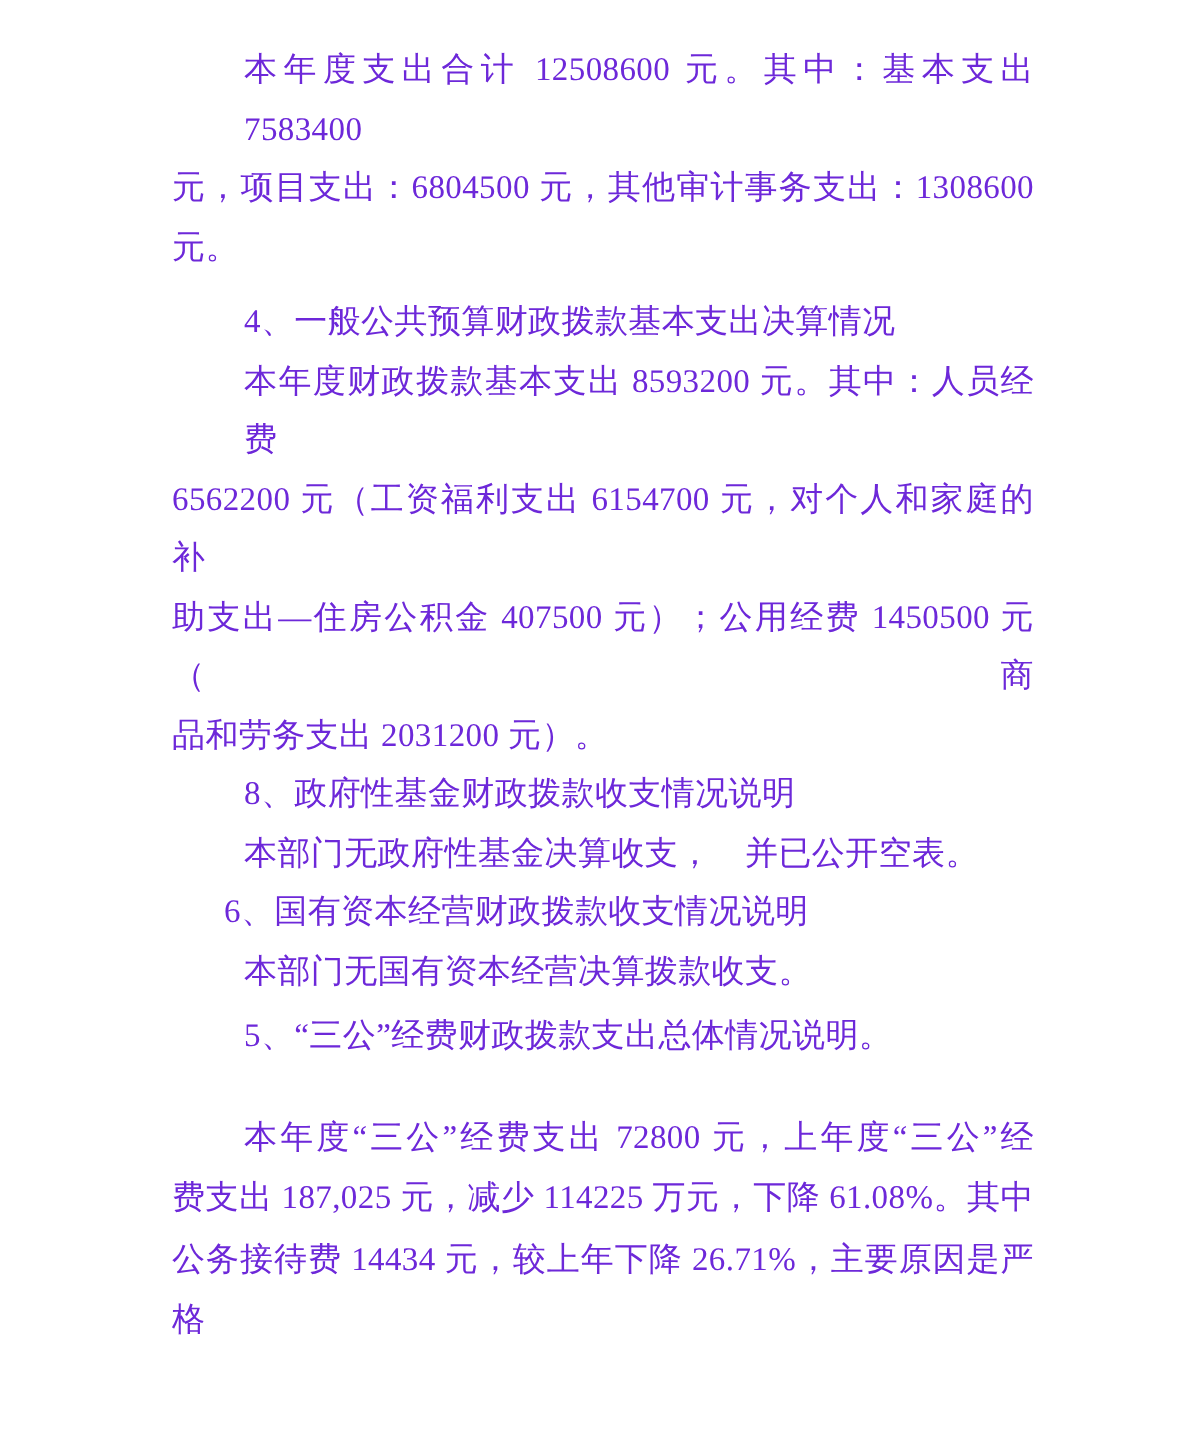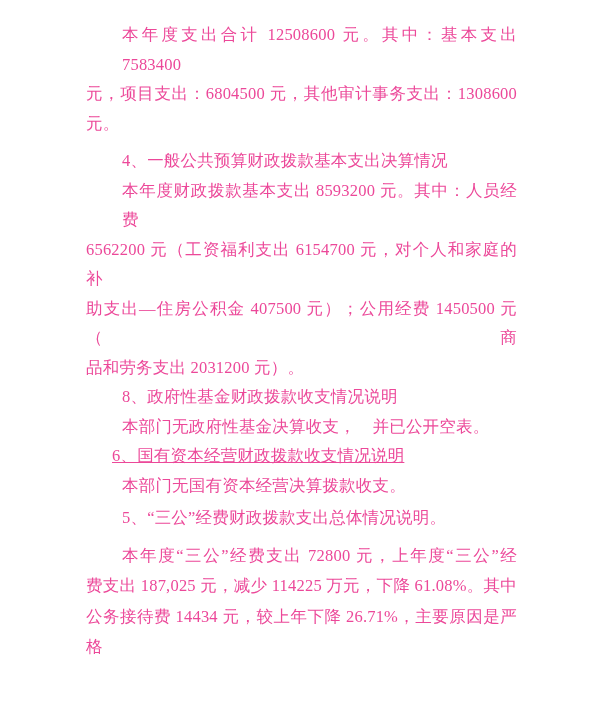--- a/index.html
+++ b/index.html
@@ -13,21 +13,21 @@
     overflow: hidden;
     position: relative;
   }
   .doc {
     position: absolute;
     left: 86px;
     top: 20px;
     width: 431px;
     font-family: "Liberation Serif", "DejaVu Serif", serif;
     font-size: 16.5px;
-    color: #ec4899;
+    color: #6d28d9;
     letter-spacing: 0.2px;
   }
   .para {
     margin: 0;
     padding: 0;
   }
   .line {
     line-height: 29.5px;
     text-align: left;
   }
@@ -36,25 +36,24 @@
     text-align: justify;
     text-align-last: justify;
   }
   
   .indent {
     margin-left: 36px;
   }
   
   .indent-sm {
     margin-left: 26px;
-    text-decoration: underline;
   }
   .mt8  { margin-top: 8px; }
   .mt3  { margin-top: 3px; }
-  .mt11 { margin-top: 8px; }
+  .mt11 { margin-top: 21px; }
   .para-lg .line { line-height: 30.5px; }
 </style>
 </head>
 <body>
 
 <div class="doc">
 
   <div class="para">
     <div class="line indent just">本年度支出合计 12508600 元。其中：基本支出 7583400</div>
     <div class="line just">元，项目支出：6804500 元，其他审计事务支出：1308600</div>

